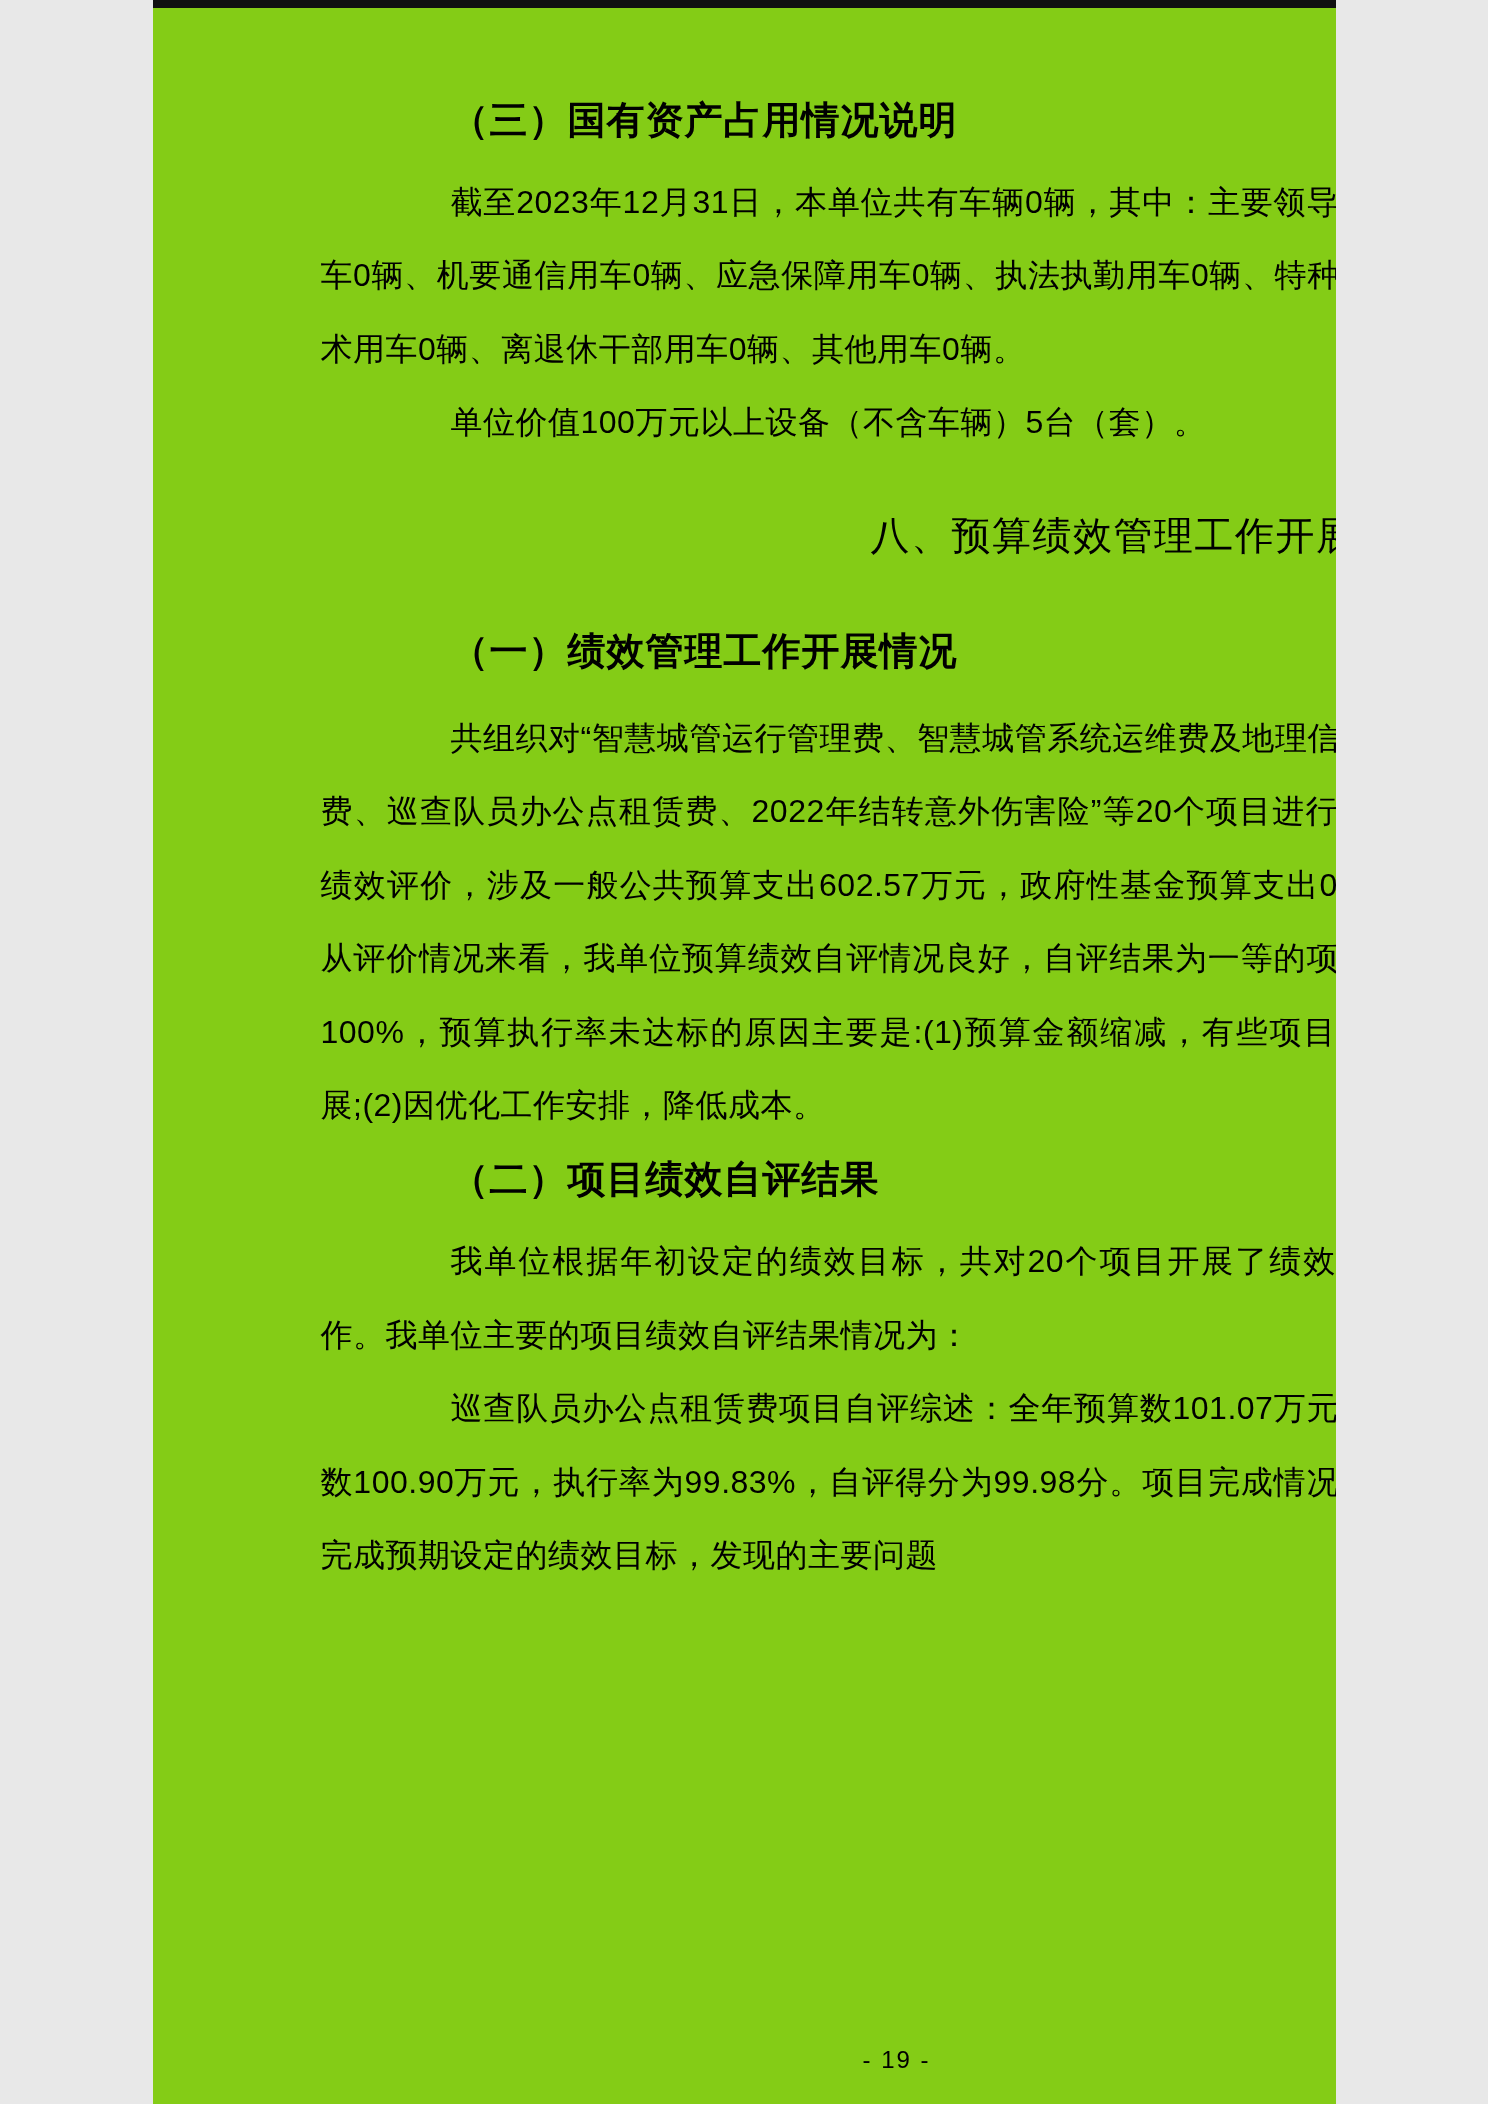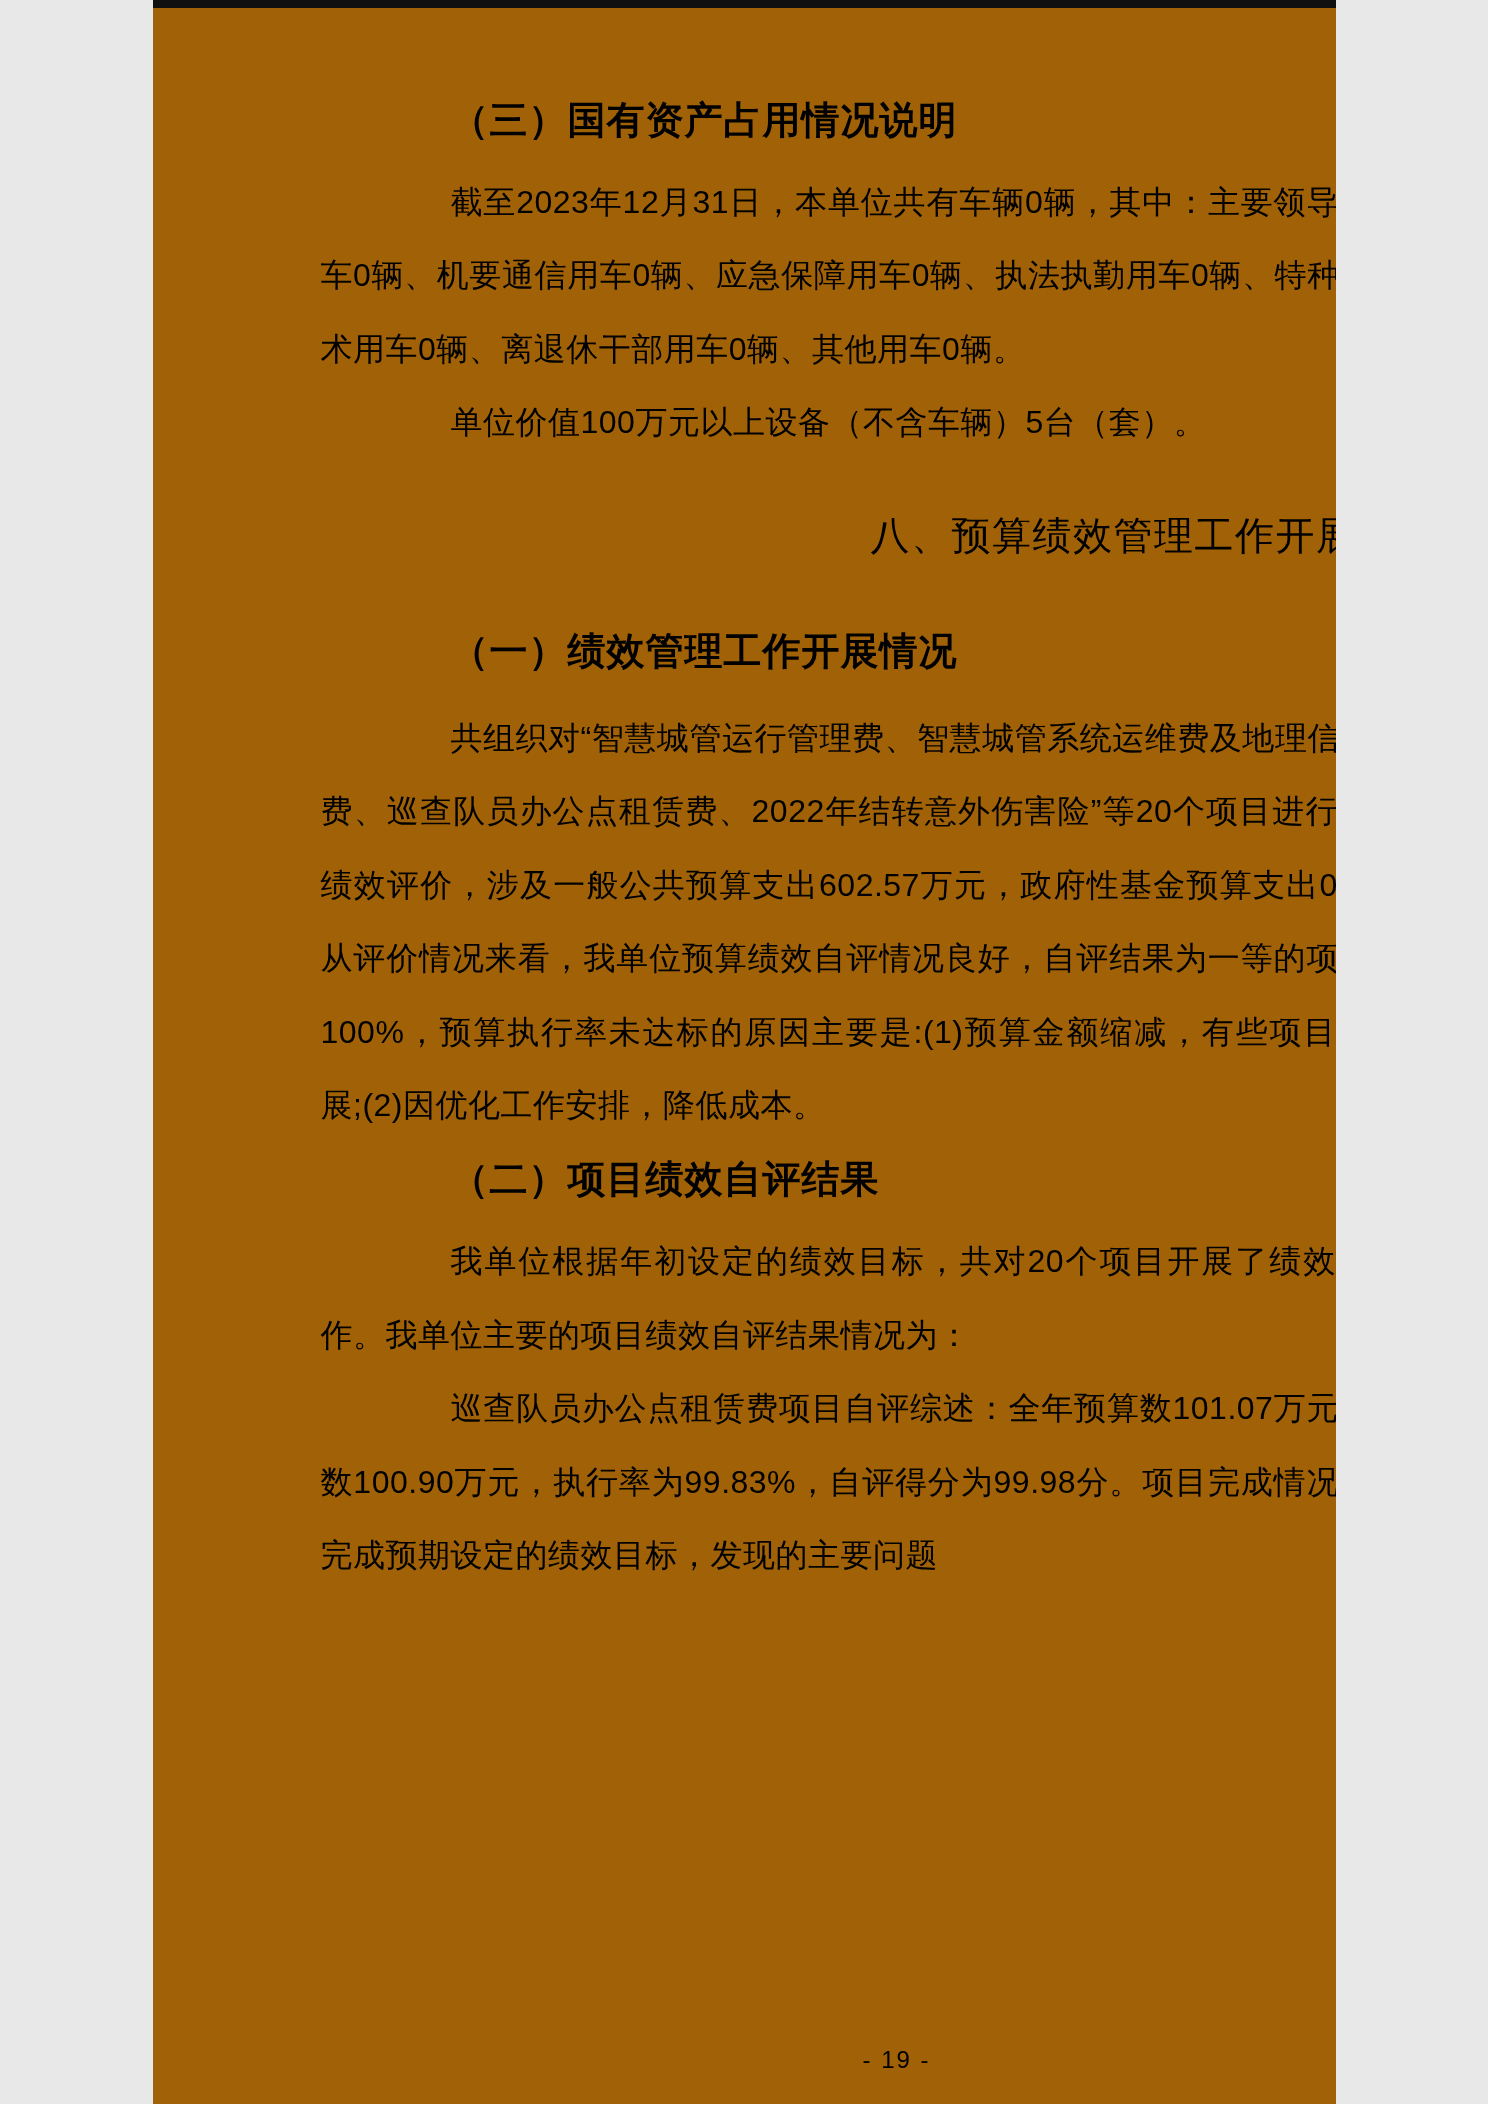--- a/index.html
+++ b/index.html
@@ -5,21 +5,21 @@
   html, body {
     margin: 0;
     padding: 0;
     background: #e8e8e8;
   }
   .page {
     position: relative;
     width: 1183px;
     height: 2104px;
     margin: 0 auto;
-    background: #a16207;
+    background: #84cc16;
     overflow: hidden;
     font-family: "Liberation Sans", sans-serif;
     color: #000000;
   }
   .top-scan-bar {
     position: absolute;
     top: 0;
     left: 0;
     width: 1481px;
     height: 8px;

